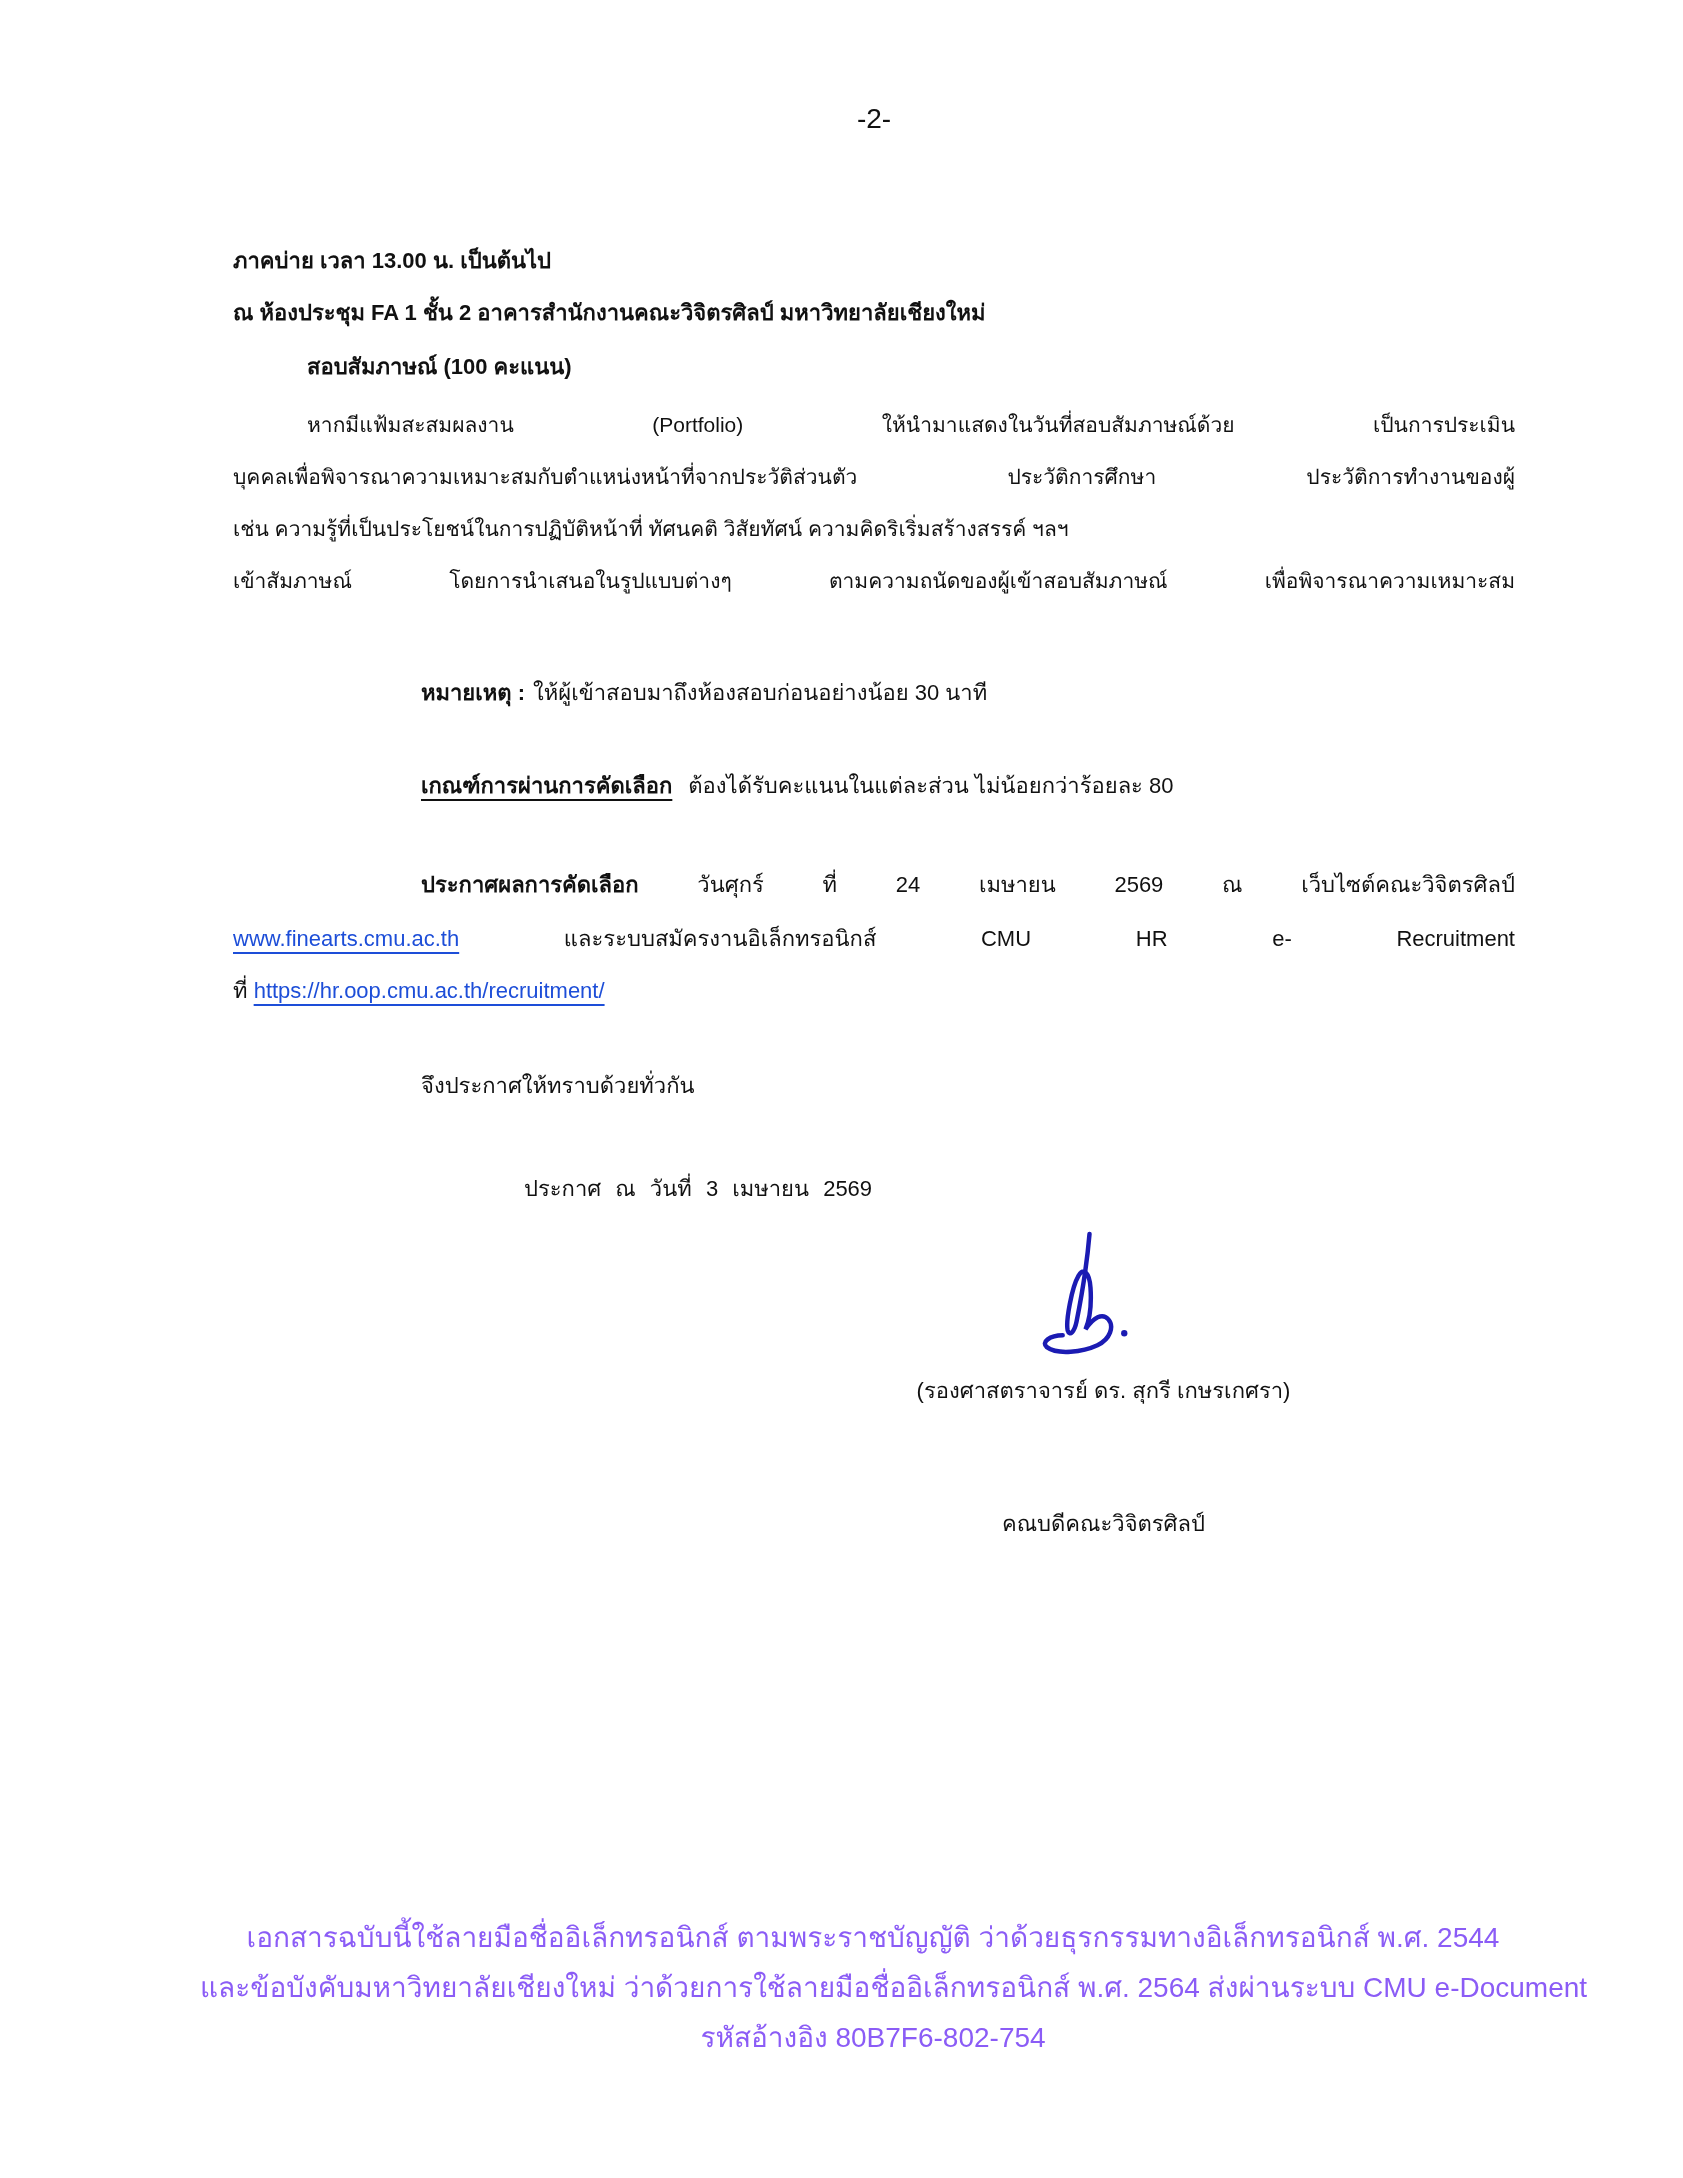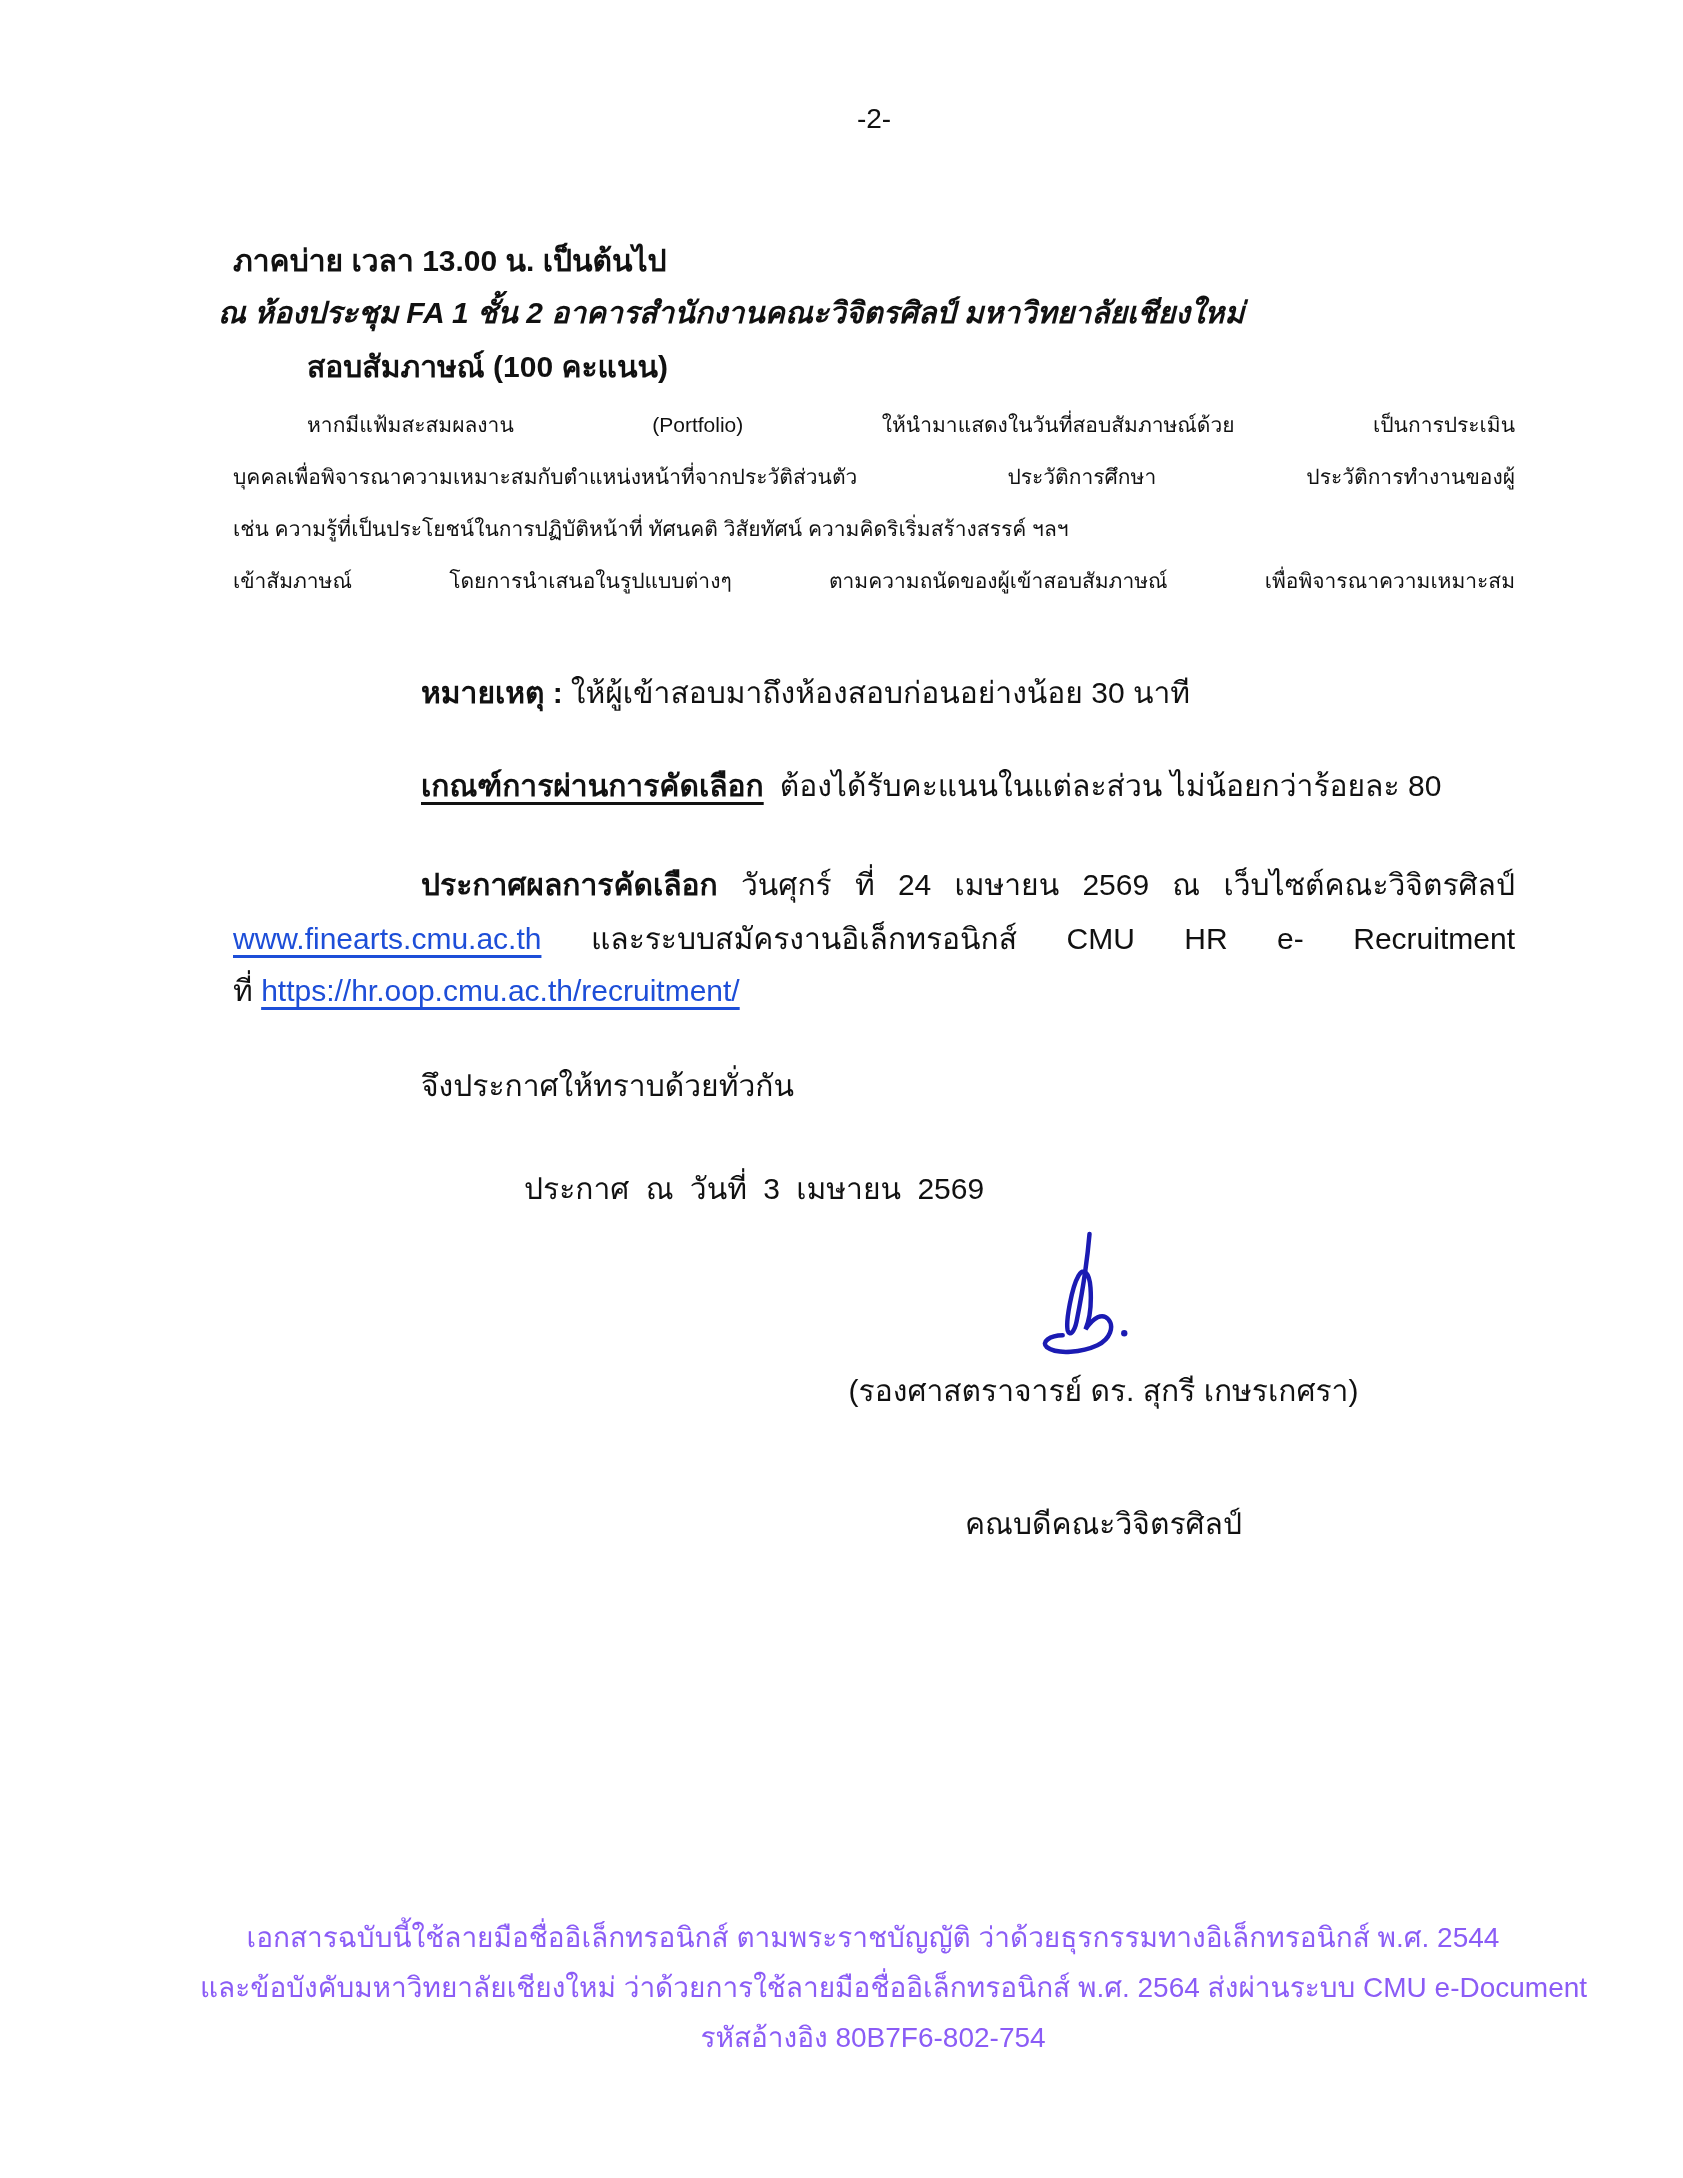--- a/index.html
+++ b/index.html
@@ -5,25 +5,25 @@
   html,body{margin:0;padding:0;background:#e8e8e8;}
   .page{
     position:relative;
     width:1683px;height:2178px;
     background:#ffffff;
     font-family:"Liberation Sans","DejaVu Sans",sans-serif;
     color:#111111;
     overflow:hidden;
   }
   .abs{position:absolute;}
-  .t{font-size:30px;line-height:40px;white-space:nowrap;}
+  .t{font-size:22px;line-height:40px;white-space:nowrap;}
   .b{font-weight:bold;}
   .page-number{left:233px;top:99px;width:1282px;text-align:center;font-size:28px;}
   .session-line{left:233px;top:241px;}
-  .venue-line{left:218px;top:293px;font-style:italic;}
+  .venue-line{left:233px;top:293px;}
   .exam-heading{left:307px;top:347px;}
   .para{left:233px;top:399px;width:1282px;}
   .para .line{font-size:21px;line-height:52px;white-space:normal;}
   .para .stretch{text-align:justify;text-align-last:justify;}
   .para .indent{padding-left:74px;}
   .note-line{left:421px;top:673px;}
   .note-text{padding-left:8px;}
   .criteria-line{left:421px;top:766px;}
   .criteria-label{font-weight:bold;text-decoration:underline;text-underline-offset:6px;}
   .criteria-text{padding-left:16px;}

